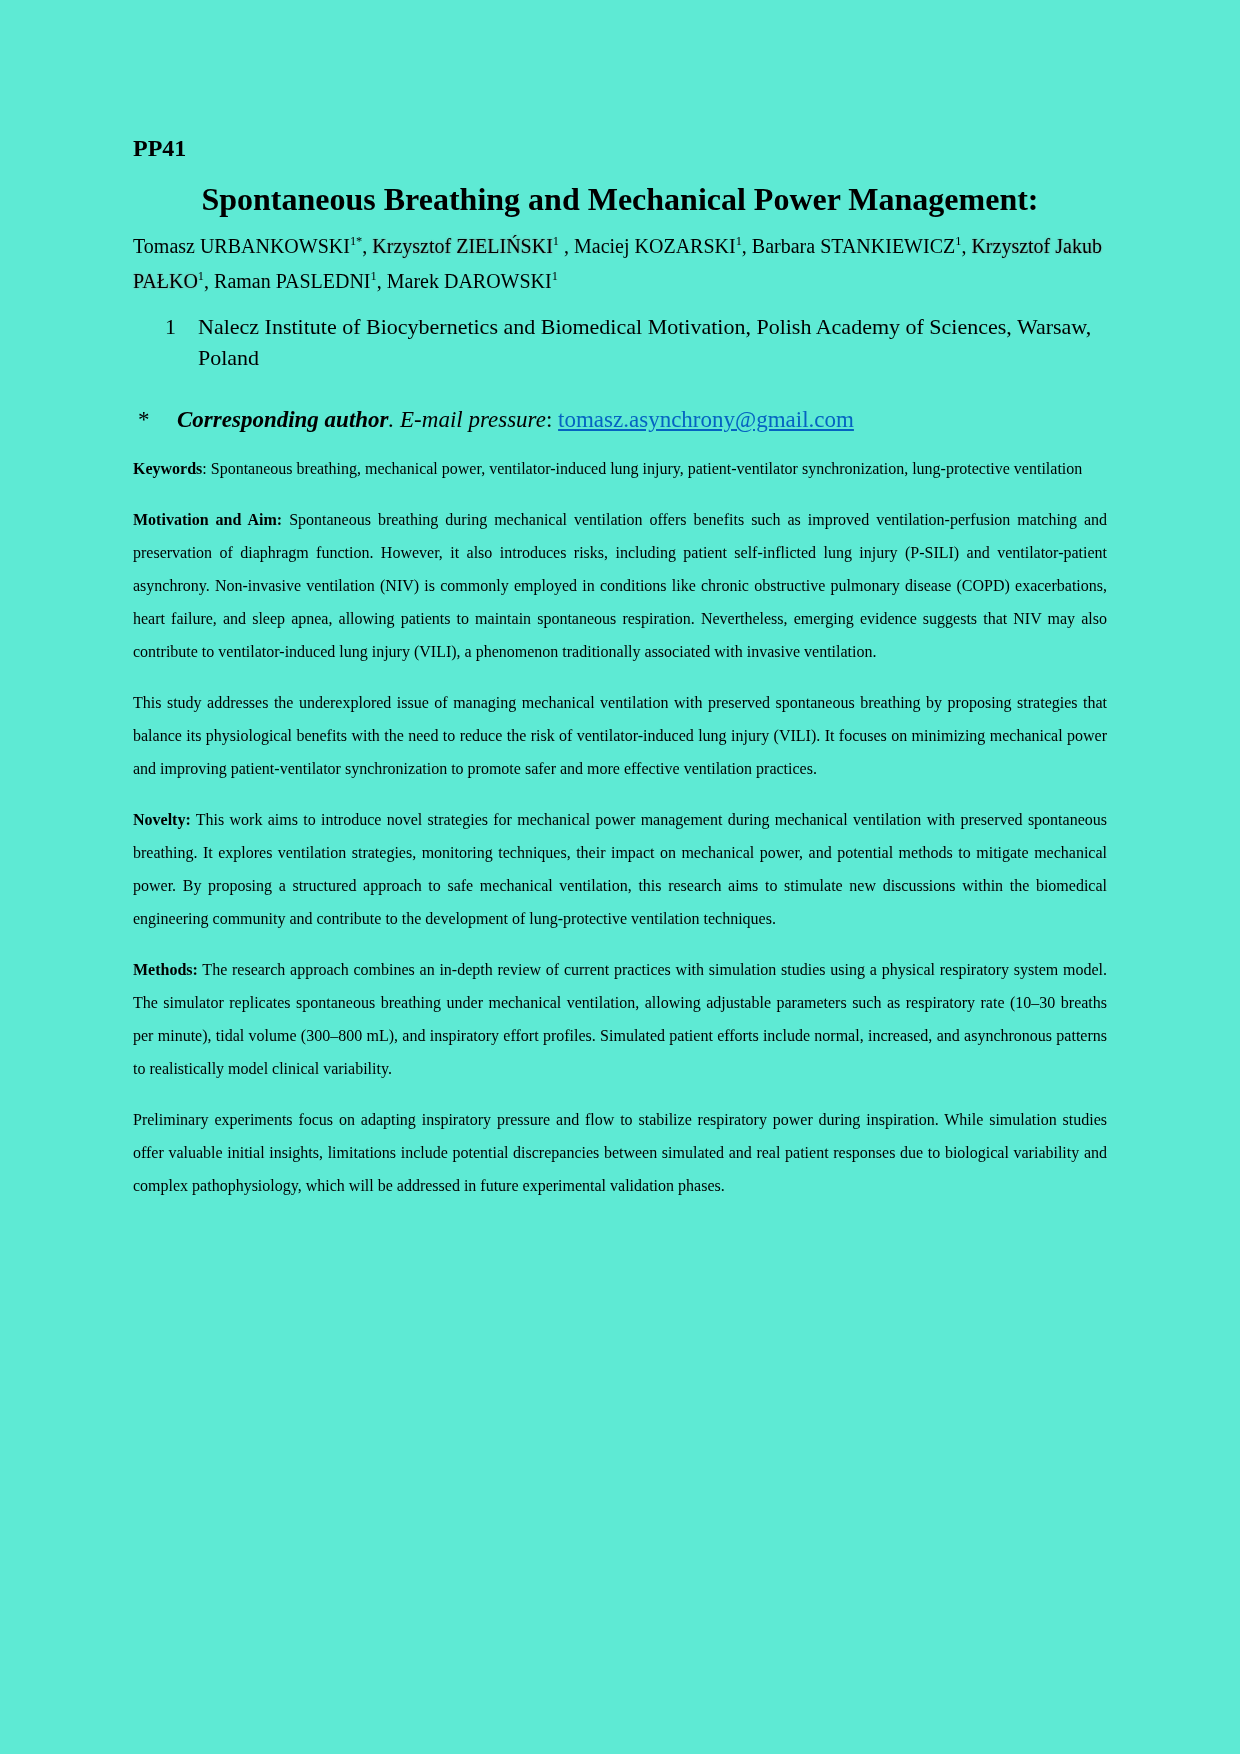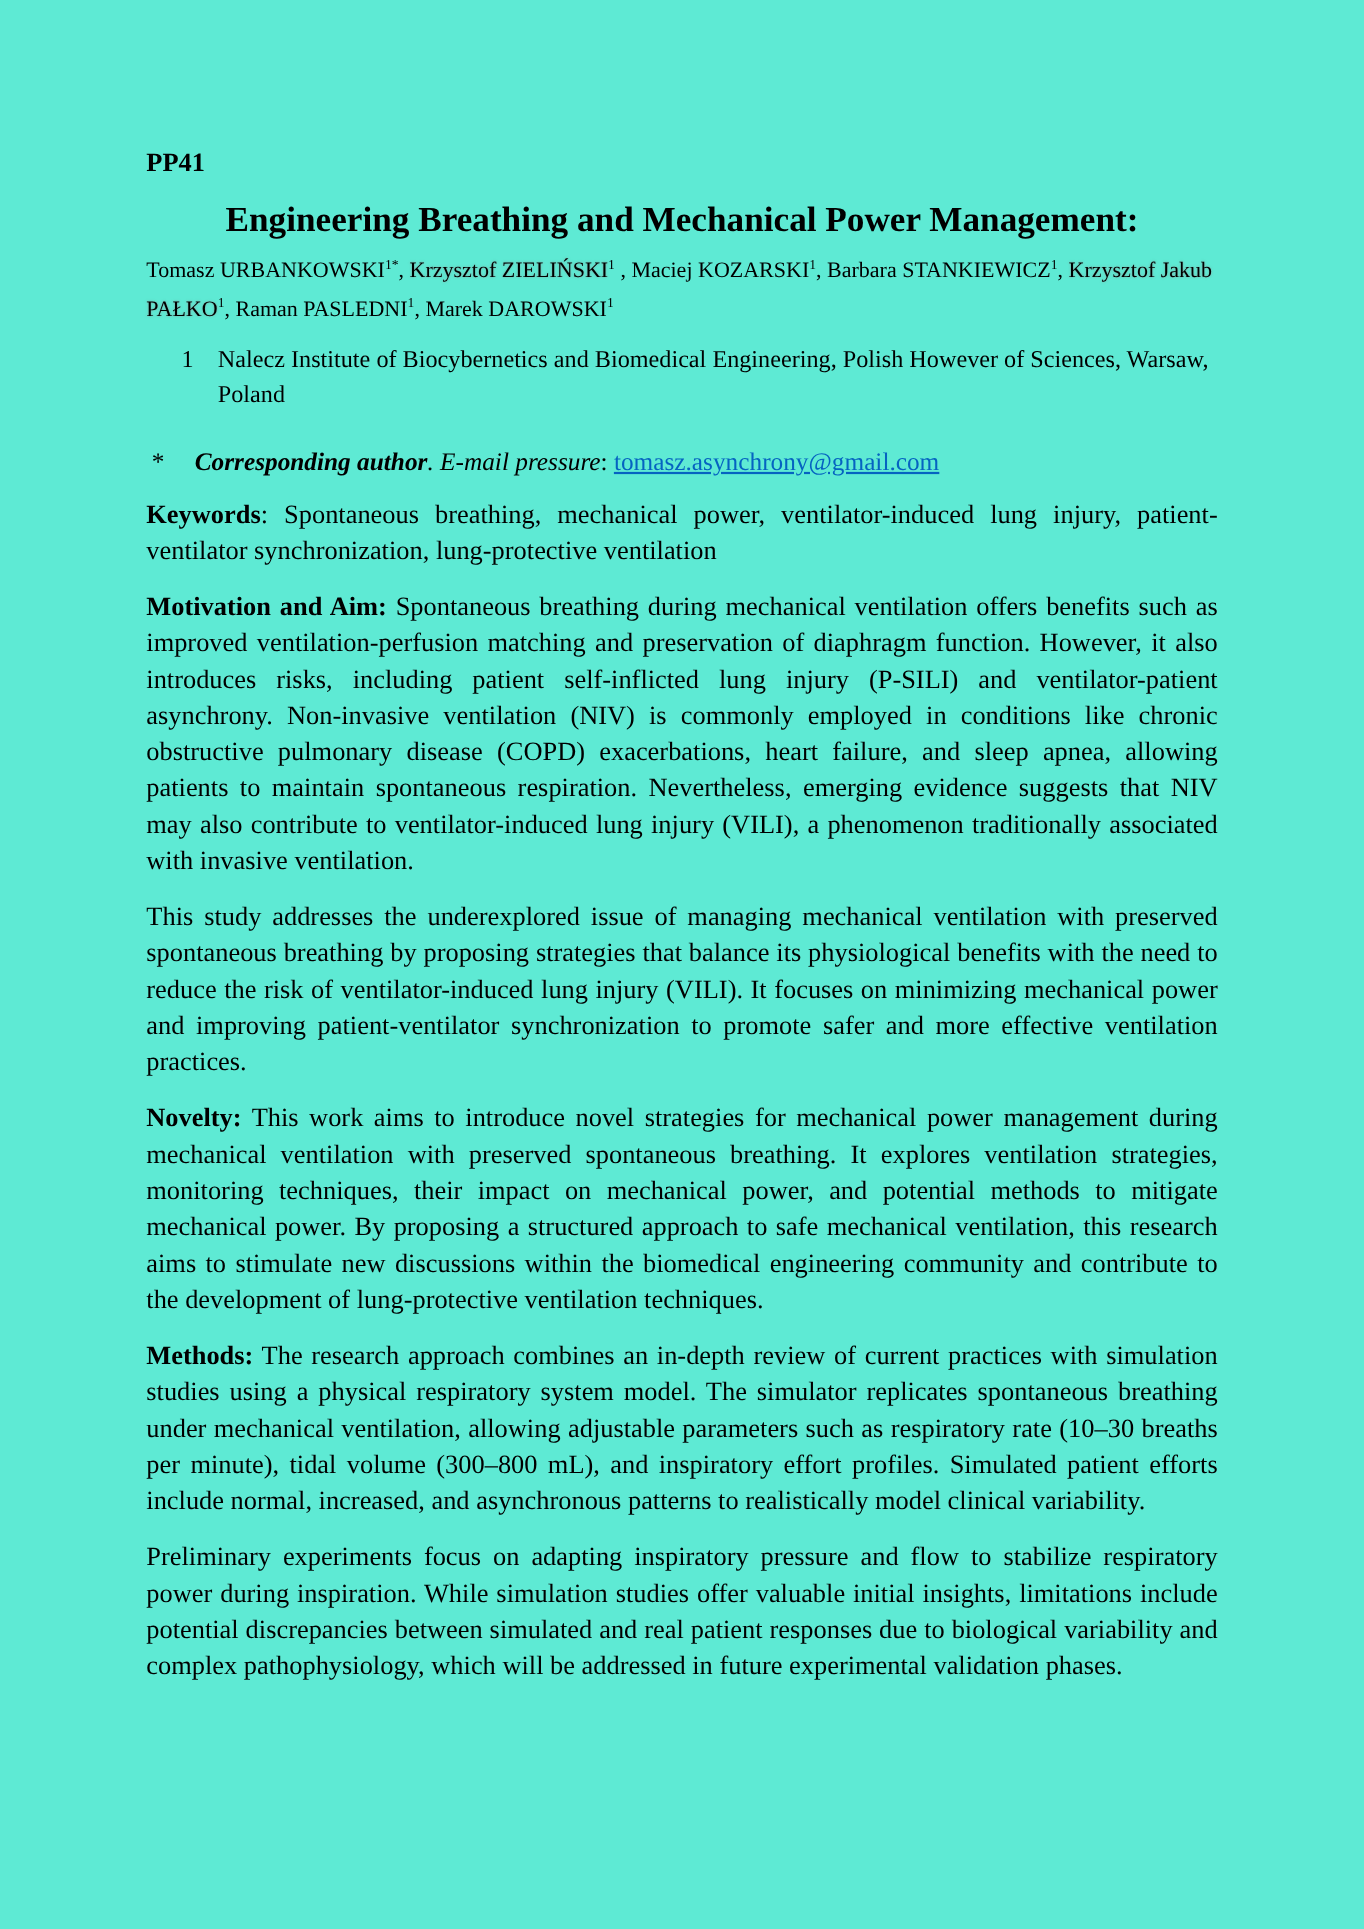--- a/index.html
+++ b/index.html
@@ -76,45 +76,45 @@
   .corr-mid {
     font-style: italic;
   }
   .email-link {
     color: #0563C1;
     text-decoration: underline;
     cursor: pointer;
   }
   .para {
     margin-top: 18px;
-    font-size: 24px;
+    font-size: 16px;
     line-height: 33px;
     text-align: justify;
   }
   .para.first-after-keywords { margin-top: 16px; }
   .lead {
     font-weight: bold;
   }
 </style>
 </head>
 <body>
 
 <div class="page">
 
   <div class="code">PP41</div>
 
   <div class="title">
-    <div>Engineering Breathing and Mechanical Power Management:</div>
+    <div>Spontaneous Breathing and Mechanical Power Management:</div>
   </div>
 
   <div class="authors"><span><span>Tomasz URBANKOWSKI</span><sup>1*</sup><span>, </span></span><span><span class="hazy">Krzysztof ZIELIŃSKI</span><sup>1</sup><span> , </span></span><span><span>Maciej KOZARSKI</span><sup>1</sup><span>, </span></span><span><span>Barbara STANKIEWICZ</span><sup>1</sup><span>, </span></span><span><span class="hazy">Krzysztof Jakub PAŁKO</span><sup>1</sup><span>, </span></span><span><span>Raman PASLEDNI</span><sup>1</sup><span>, </span></span><span><span>Marek DAROWSKI</span><sup>1</sup><span></span></span></div>
 
   <div class="affiliation">
     <div class="aff-num">1</div>
-    <div class="aff-text">Nalecz Institute of Biocybernetics and Biomedical Engineering, Polish However of Sciences, Warsaw, Poland</div>
+    <div class="aff-text">Nalecz Institute of Biocybernetics and Biomedical Motivation, Polish Academy of Sciences, Warsaw, Poland</div>
   </div>
 
   <div class="corresponding">
     <div class="corr-star">*</div>
     <div class="corr-text"><span class="corr-label">Corresponding author</span><span class="corr-mid">. E-mail pressure</span><span>: </span><a class="email-link">tomasz.asynchrony@gmail.com</a></div>
   </div>
 
   <div class="para first-after-keywords"><span class="lead">Keywords</span><span>: Spontaneous breathing, mechanical power, ventilator-induced lung injury, patient-ventilator synchronization, lung-protective ventilation</span></div>
 
   <div class="para"><span class="lead">Motivation and Aim:</span><span> Spontaneous breathing during mechanical ventilation offers benefits such as improved ventilation-perfusion matching and preservation of diaphragm function. However, it also introduces risks, including patient self-inflicted lung injury (P-SILI) and ventilator-patient asynchrony. Non-invasive ventilation (NIV) is commonly employed in conditions like chronic obstructive pulmonary disease (COPD) exacerbations, heart failure, and sleep apnea, allowing patients to maintain spontaneous respiration. Nevertheless, emerging evidence suggests that NIV may also contribute to ventilator-induced lung injury (VILI), a phenomenon traditionally associated with invasive ventilation.</span></div>

